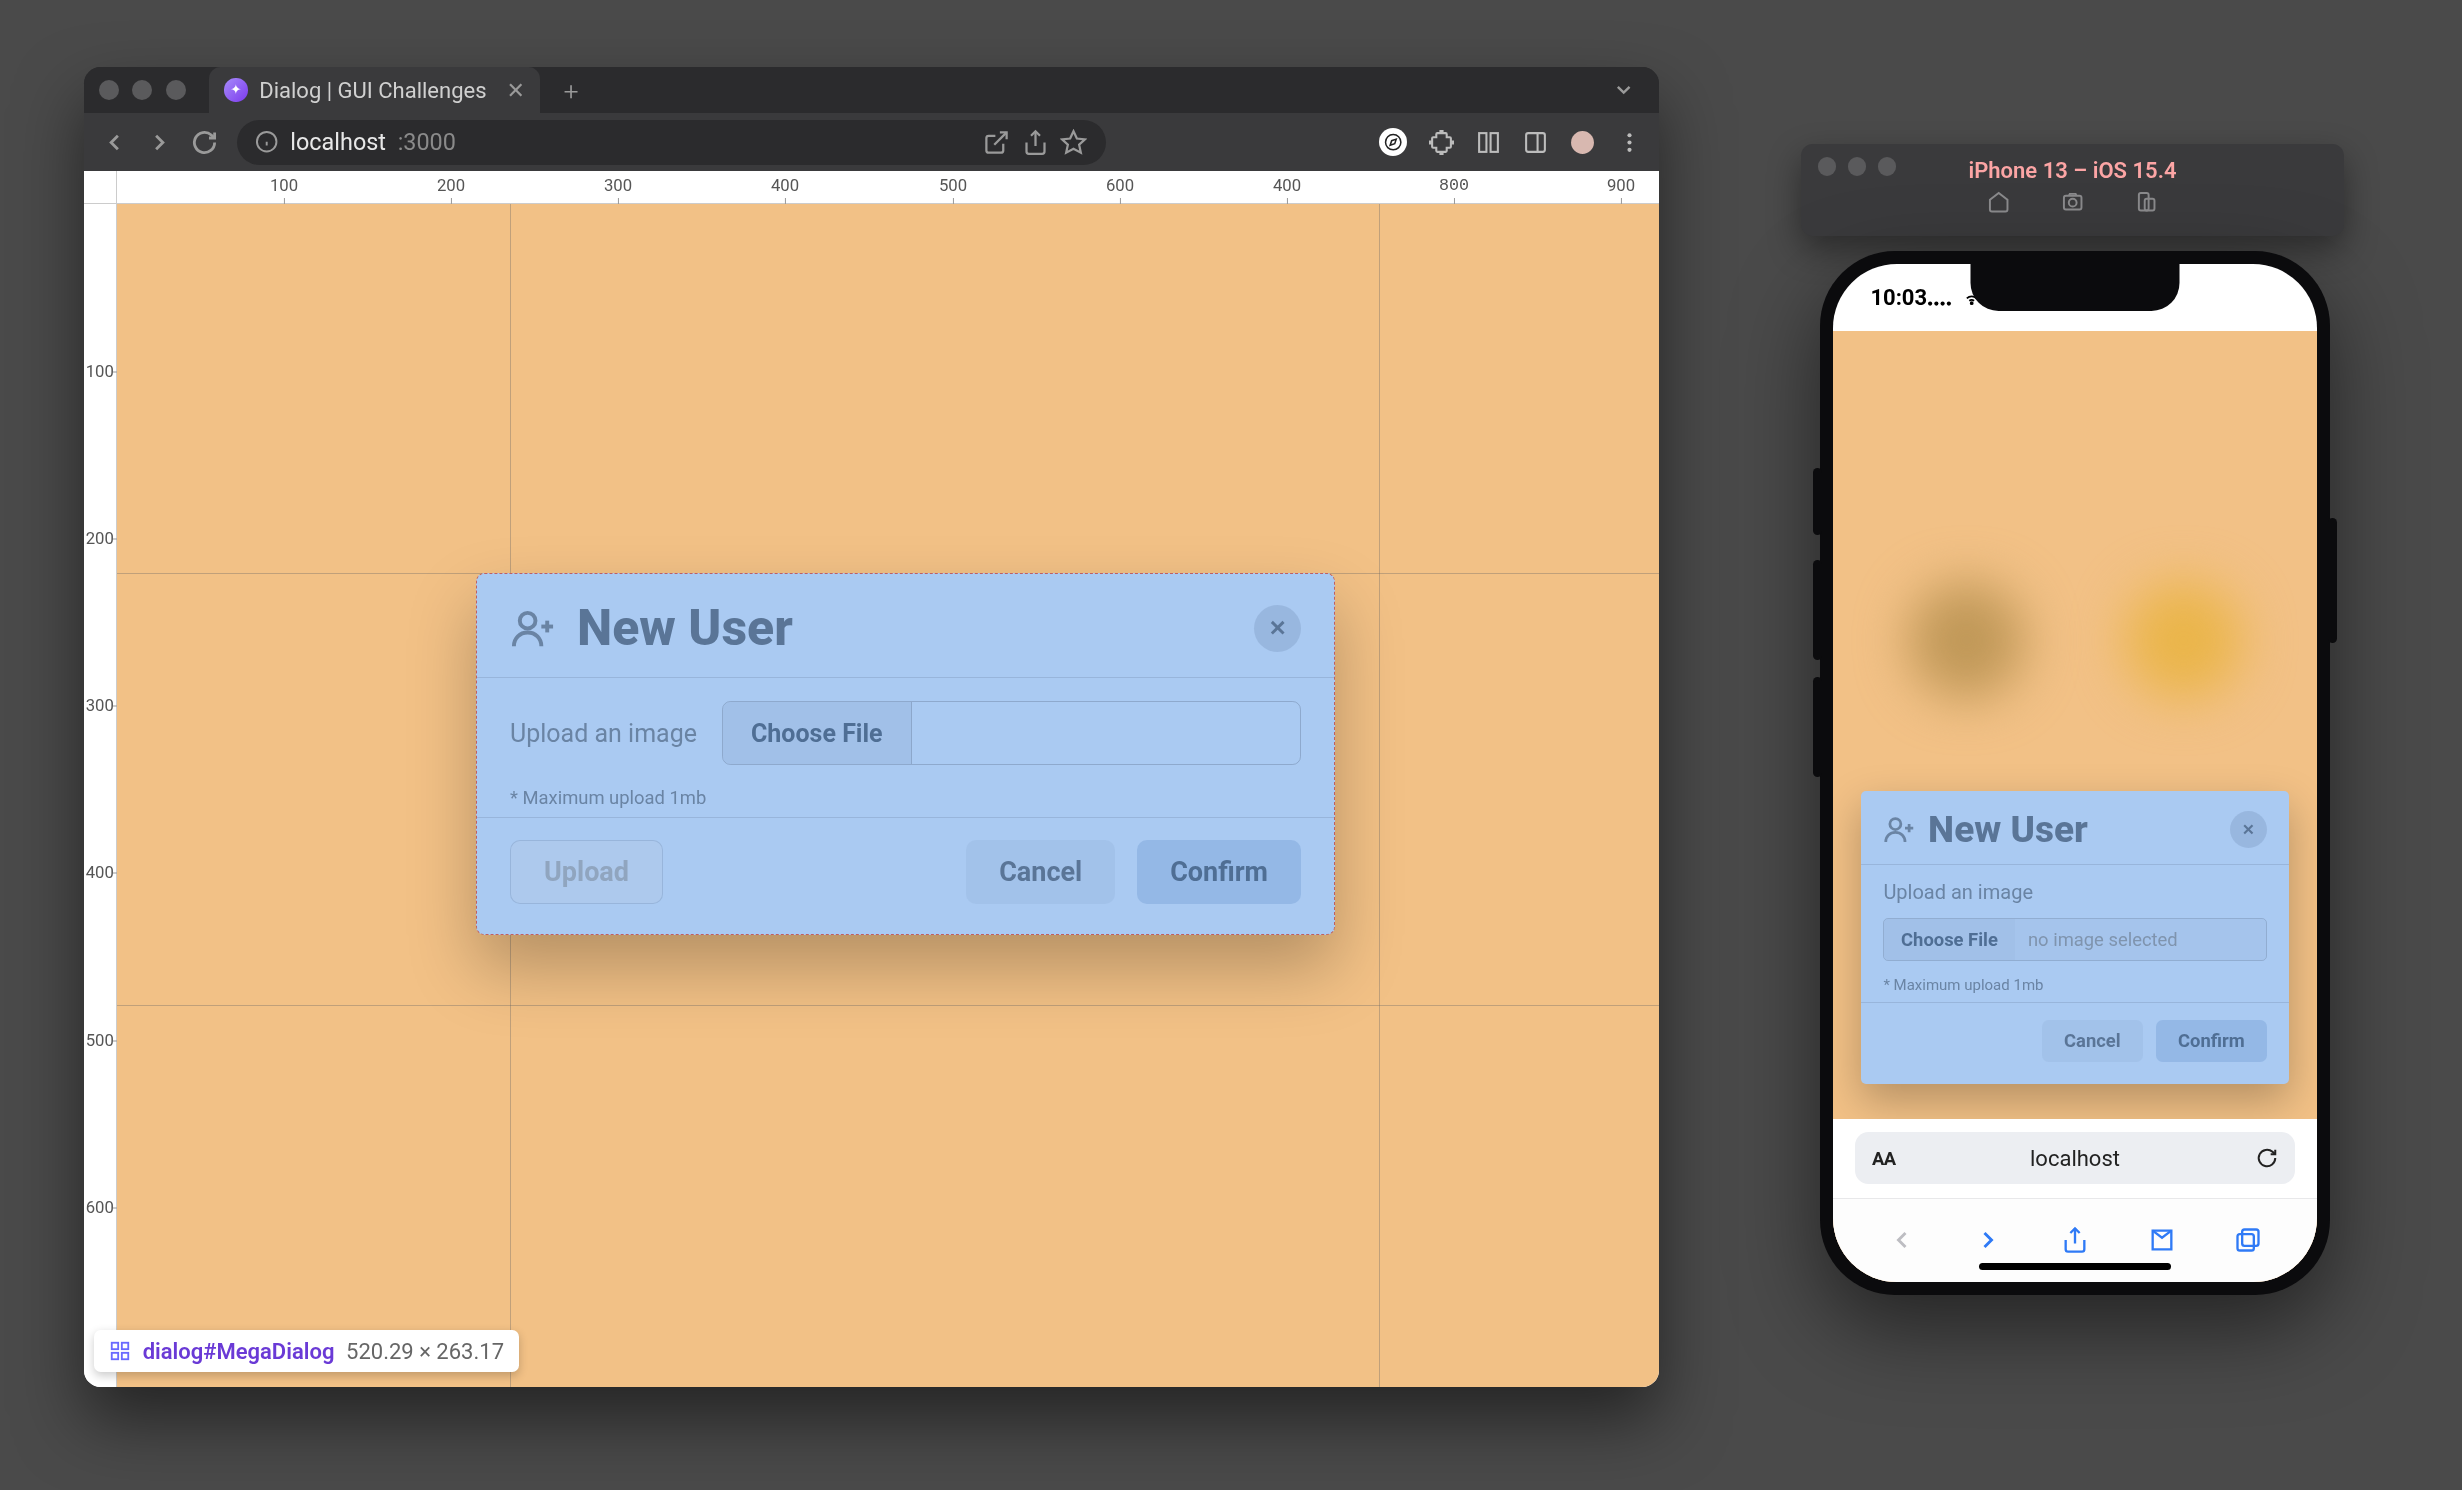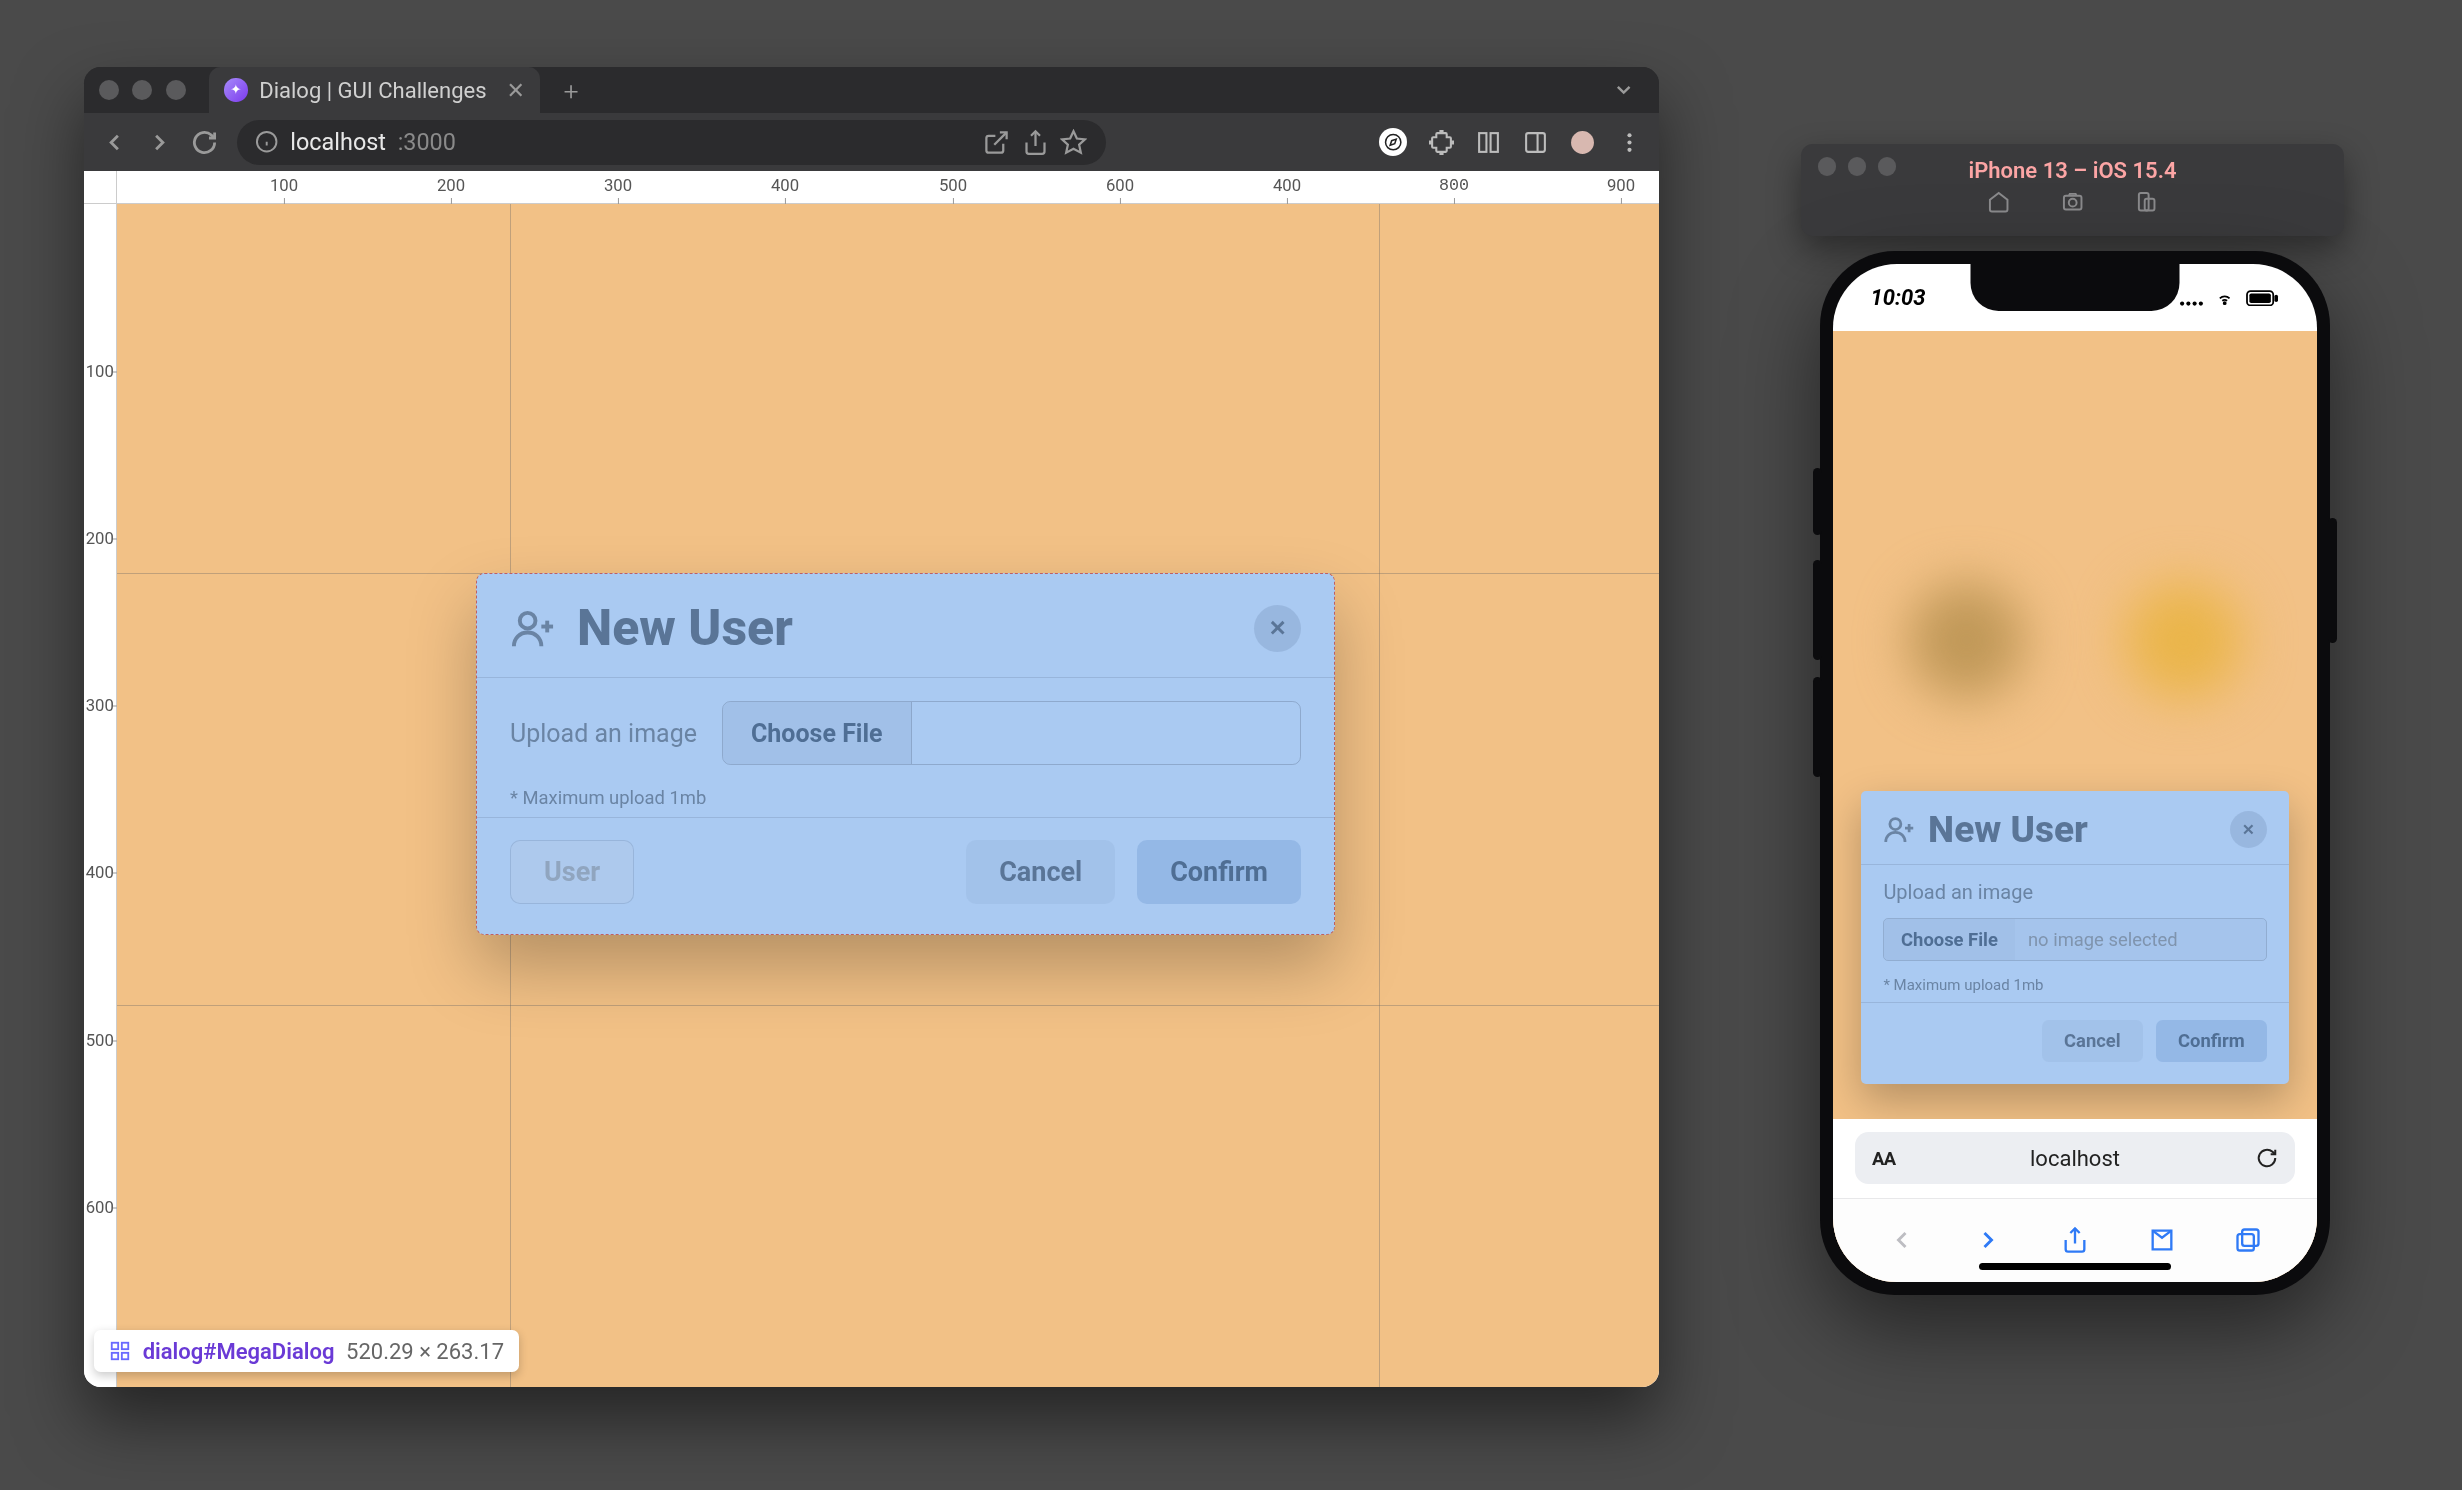--- a/index.html
+++ b/index.html
@@ -95,21 +95,21 @@
   background: #0b0b0d; border-radius: 75px; padding: 13.4px;
   box-shadow: 0 33px 84px rgba(0,0,0,0.5);
 }
 .phone-side-btn { position:absolute; background:#0b0b0d; border-radius:5px; }
 .phone-side-btn.b1 { right:-6.7px; top:267px; width:8.4px; height:125px; }
 .phone-side-btn.b2 { left:-6.7px; top:217px; width:8.4px; height:67px; }
 .phone-side-btn.b3 { left:-6.7px; top:309px; width:8.4px; height:100px; }
 .phone-side-btn.b4 { left:-6.7px; top:426px; width:8.4px; height:100px; }
 .phone-inner { width: 100%; height: 100%; background: #fff; border-radius: 64px; overflow: hidden; position: relative; }
 .notch { position: absolute; left: 50%; top: 0; transform: translateX(-50%); width: 209px; height: 47px; background: #0b0b0d; border-radius: 0 0 28px 28px; z-index: 5; }
-.statusbar { position: absolute; top: 0; left: 0; right: 0; height: 67px; display:flex; align-items:center; justify-content:space-between; padding: 0 37px; font-size: 22px; font-weight: 700; z-index: 4; font-style: italic; }
+.statusbar { position: absolute; top: 0; left: 0; right: 0; height: 67px; display:flex; align-items:center; padding: 0 37px; font-size: 22px; font-weight: 700; z-index: 4; }
 .status-r { display:flex; gap: 8.4px; align-items:center; }
 
 .safari-view { position: absolute; top: 67px; left: 0; right: 0; bottom: 0; background: #f2c186; display:flex; flex-direction:column; }
 .safari-main { flex: 1; position: relative; overflow: hidden; }
 .blurred-bubbles { position:absolute; top: 251px; left: 0; right:0; display:flex; justify-content:center; gap: 100px; }
 .bubble { width: 117px; height: 117px; border-radius: 50%; filter: blur(25px); }
 .bubble.a { background: #c09858; }
 .bubble.b { background: #eab54a; }
 .m-dialog { position: absolute; left: 28px; right: 28px; top: 460px; background: #aacaf2; border-radius: 5px; box-shadow: 0 16.7px 42px rgba(0,0,0,0.25); }
 .m-dialog .dialog-header h2 { font-size: 37px; }
@@ -299,21 +299,21 @@
         <div class="dialog-body">
           <div class="row">
             <span class="label">Upload an image</span>
             <div class="file-ctl">
               <span class="file-btn">Choose File</span>
             </div>
           </div>
           <div class="hint">* Maximum upload 1mb</div>
         </div>
         <div class="dialog-footer">
-          <button class="btn btn-clear">User</button>
+          <button class="btn btn-clear">Upload</button>
           <button class="btn btn-cancel">Cancel</button>
           <button class="btn btn-confirm">Confirm</button>
         </div>
       </div>
 
     </div>
     <div class="element-badge">
       <span class="gridic">
         <svg width="22" height="22" viewBox="0 0 24 24" fill="none" stroke="currentColor" stroke-width="2">
             <rect x="3" y="3" width="7" height="7"></rect>

